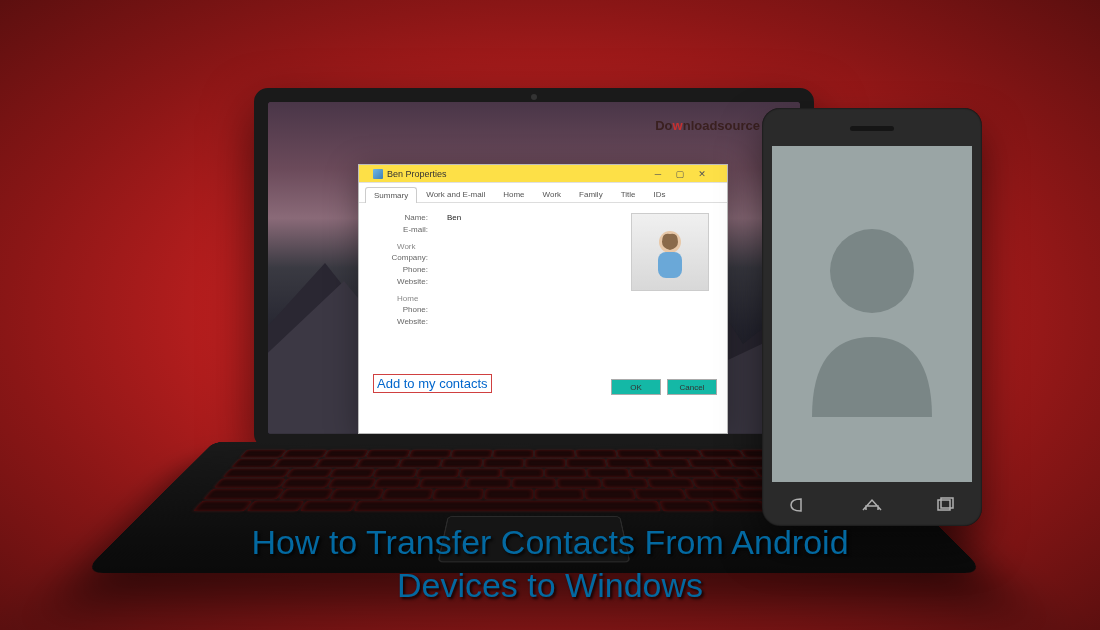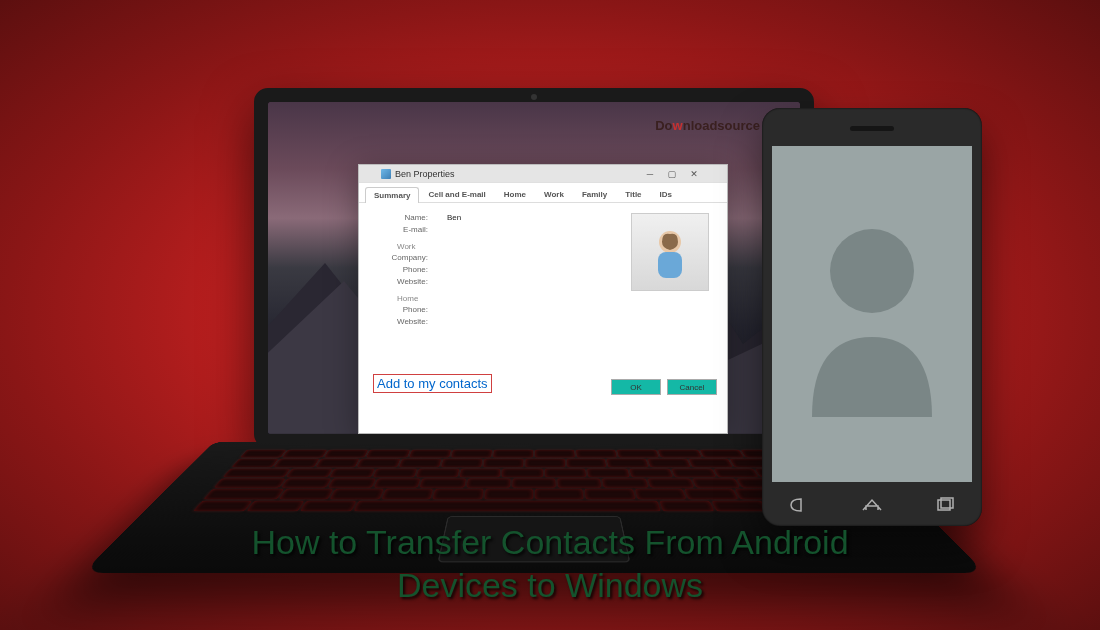--- a/index.html
+++ b/index.html
@@ -37,26 +37,26 @@
 }
 .brand .o { color:#c83030; }
 .brand-logo { width:18px;height:18px; }
 
 
 .dialog {
   position: absolute; top: 62px; left: 90px; width: 370px; height: 270px;
   background: #fff; border: 1px solid #bcbcbc; font-size: 8px; color: #333;
   box-shadow: 0 6px 30px rgba(0,0,0,0.35);
 }
-.dialog-title { display:flex; align-items:center; height:18px; padding:0 22px; background:#e5e5e5; border-bottom:1px solid #e0e0e0;}
+.dialog-title { display:flex; align-items:center; height:18px; padding:0 14px; background:#fde047; border-bottom:1px solid #e0e0e0;}
 .dialog-title-icon { width:10px;height:10px; margin-right:4px; background:linear-gradient(135deg,#6fb8e8,#3d7fb5); border-radius:1px;}
 .dialog-title-text { flex:1; font-size:9px;}
 .winbtn { width:22px; height:14px; display:flex; align-items:center; justify-content:center; font-size:9px; color:#555;}
 .tabs { display:flex; padding: 3px 6px 0; gap:0; font-size:8px; color:#555; border-bottom:1px solid #ddd;}
-.tab { padding:3px 8px; border:1px solid transparent; border-bottom:none; cursor:default;font-weight:bold;}
+.tab { padding:3px 8px; border:1px solid transparent; border-bottom:none; cursor:default;}
 .tab.active { border-color:#ccc; background:#fff; border-radius:3px 3px 0 0; position:relative; top:1px;}
 .dialog-body { position:relative; padding:10px 14px; height:200px;}
 .field-row { display:flex; gap:19px; font-size:8px; color:#666; margin-bottom:3px;}
 .field-label { width:55px; text-align:right; }
 .field-value { color:#222;}
 .section-label { font-size:8px; color:#888; margin:8px 0 2px 24px;}
 .contact-photo {
   position:absolute; top:10px; right:18px; width:78px; height:78px; border:1px solid #ccc;
   background: linear-gradient(180deg,#f0f0f0,#d8d8d8);
   display:flex; align-items:center; justify-content:center;
@@ -99,21 +99,21 @@
   display:flex; align-items:center; justify-content:center;
 }
 .silhouette svg { width:160px; height:210px; }
 .phone-nav { position:absolute; bottom:12px; left:0; right:0; display:flex; justify-content:space-around; align-items:center;}
 .phone-nav div { width:28px; height:18px; display:flex; align-items:center; justify-content:center;}
 .phone-nav svg { stroke:#b0b0b0; fill:none; stroke-width:1.5;}
 
 
 .caption {
   position:absolute; bottom:22px; left:0; right:0; text-align:center;
-  color:#14532d; font-family: Verdana, Geneva, sans-serif; font-size:34px; line-height:1.28;
+  color:#0369a1; font-family: Verdana, Geneva, sans-serif; font-size:34px; line-height:1.28;
   text-shadow: 2px 2px 3px rgba(0,0,0,0.85);
 }
 </style>
 </head>
 <body>
 
 <div class="stage">
 
   <div class="laptop">
     <div class="laptop-screen">
@@ -137,21 +137,21 @@
         <div class="dialog">
           <div class="dialog-title">
             <div class="dialog-title-icon"></div>
             <div class="dialog-title-text">Ben Properties</div>
             <div class="winbtn">─</div>
             <div class="winbtn">▢</div>
             <div class="winbtn close">✕</div>
           </div>
           <div class="tabs">
             <div class="tab active">Summary</div>
-            <div class="tab">Cell and E-mail</div>
+            <div class="tab">Work and E-mail</div>
             <div class="tab">Home</div>
             <div class="tab">Work</div>
             <div class="tab">Family</div>
             <div class="tab">Title</div>
             <div class="tab">IDs</div>
           </div>
           <div class="dialog-body">
             <div class="contact-photo">
               <svg viewBox="0 0 60 60">
                   <circle cx="30" cy="20" r="11" fill="#e8c8a8"></circle>

